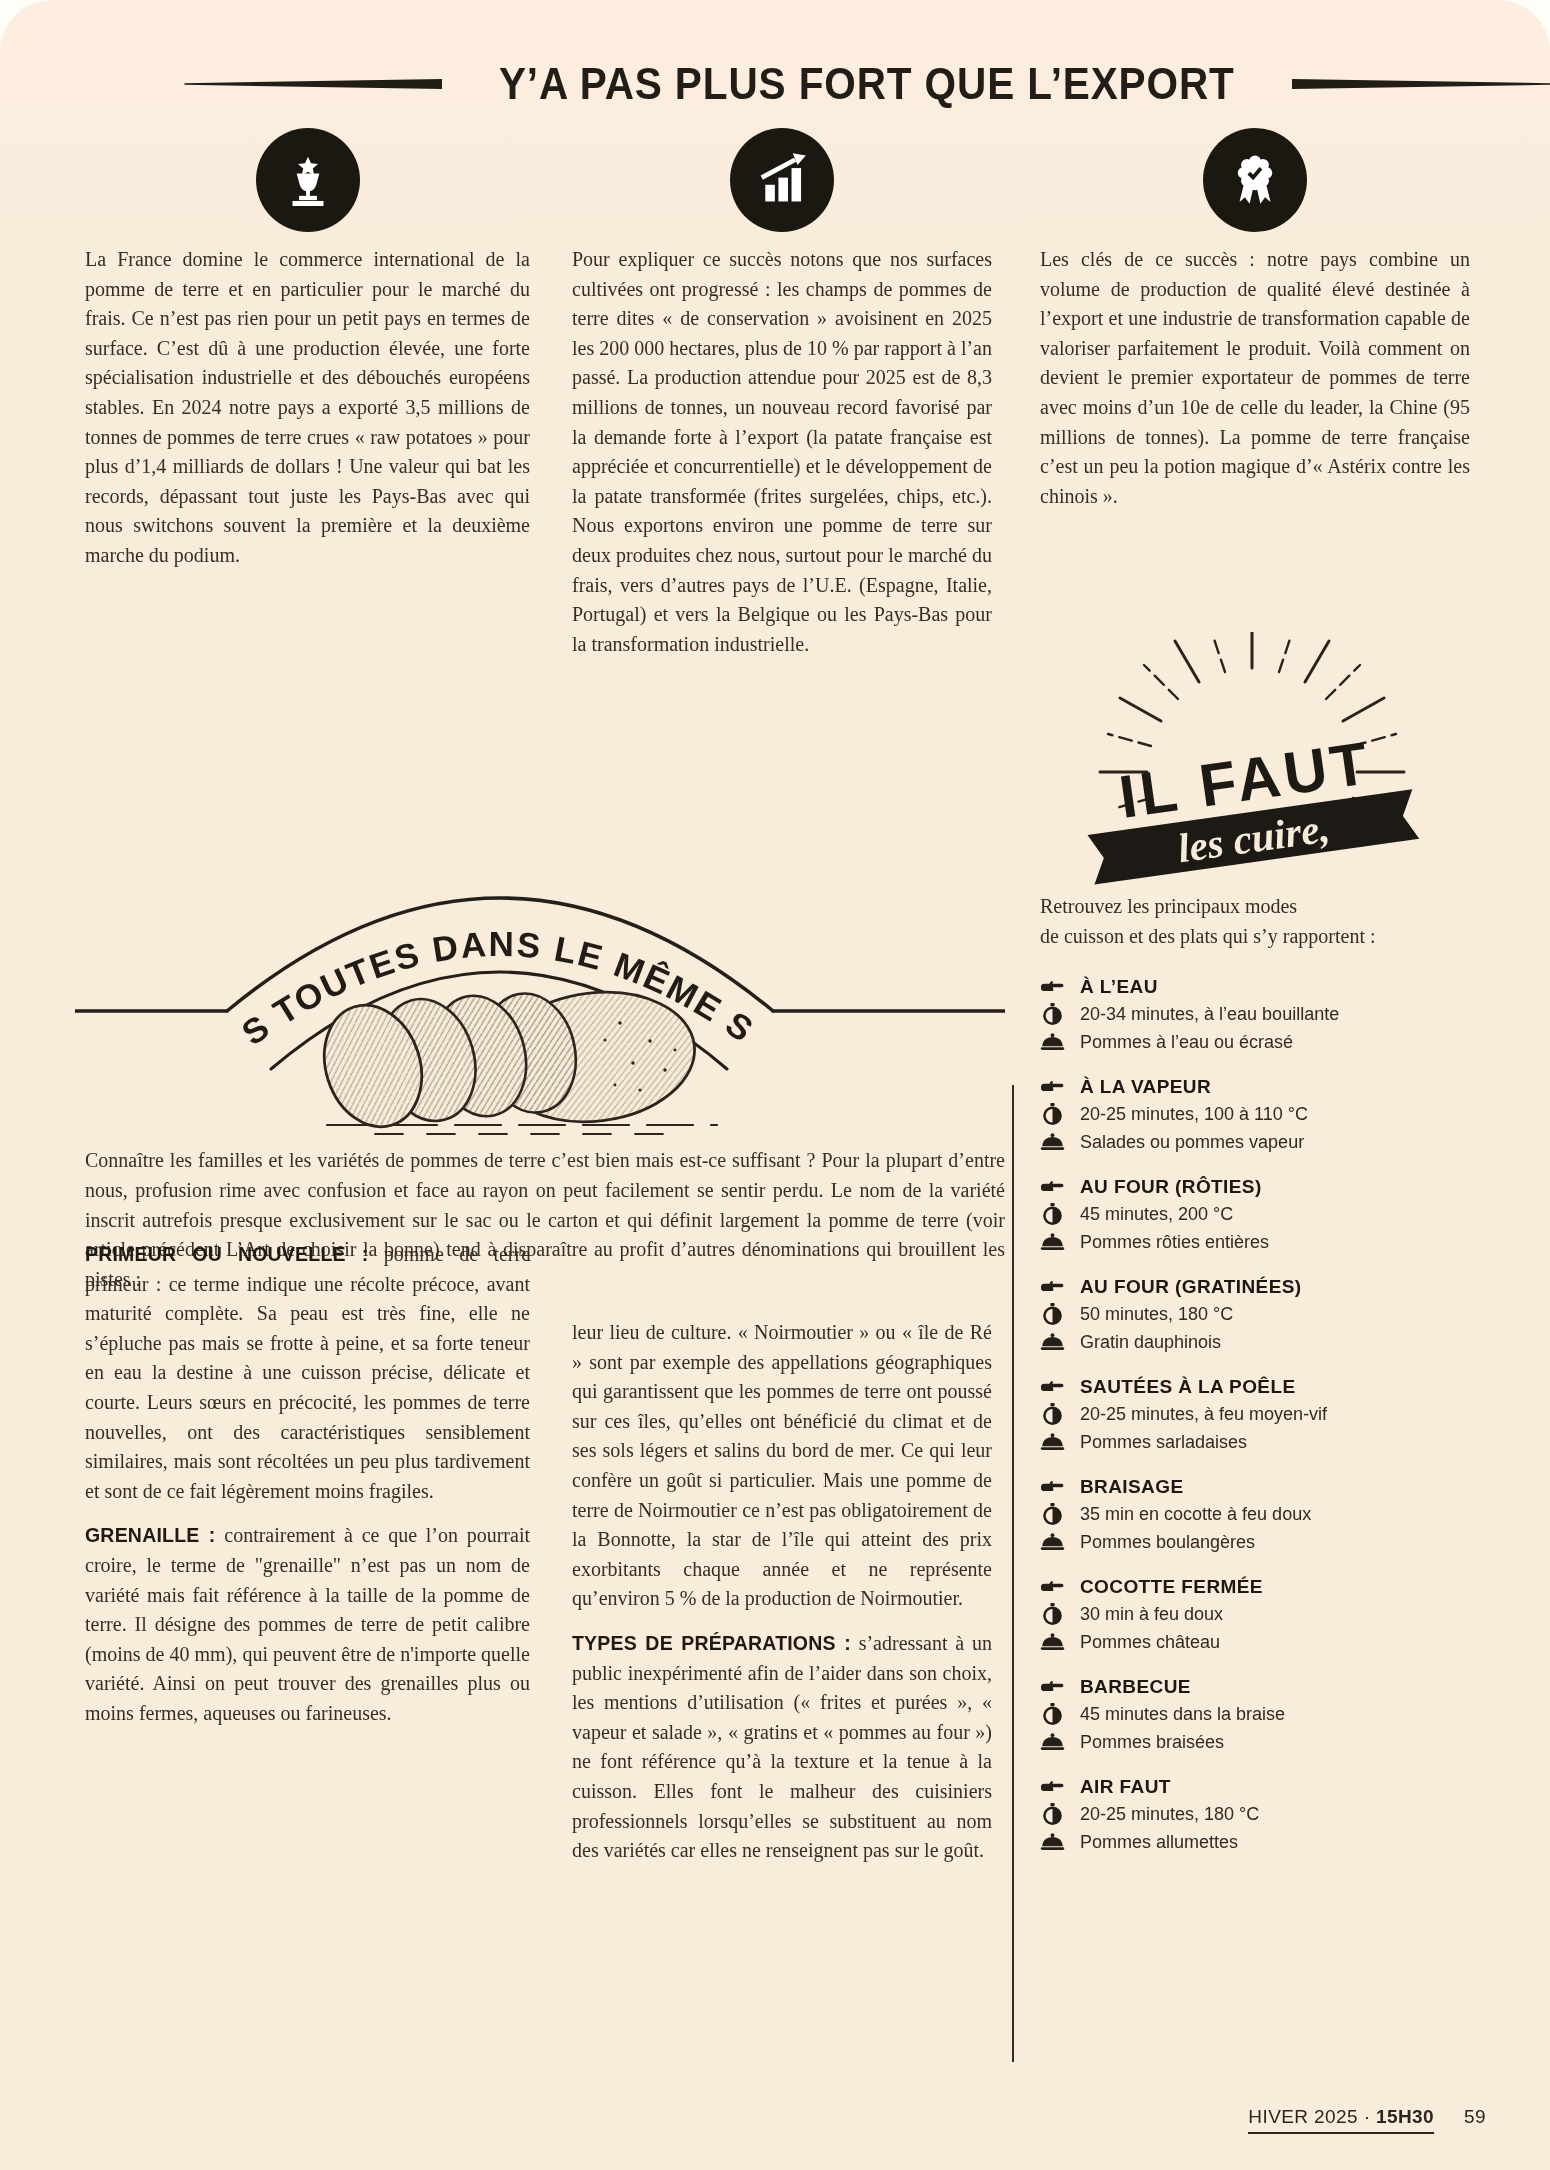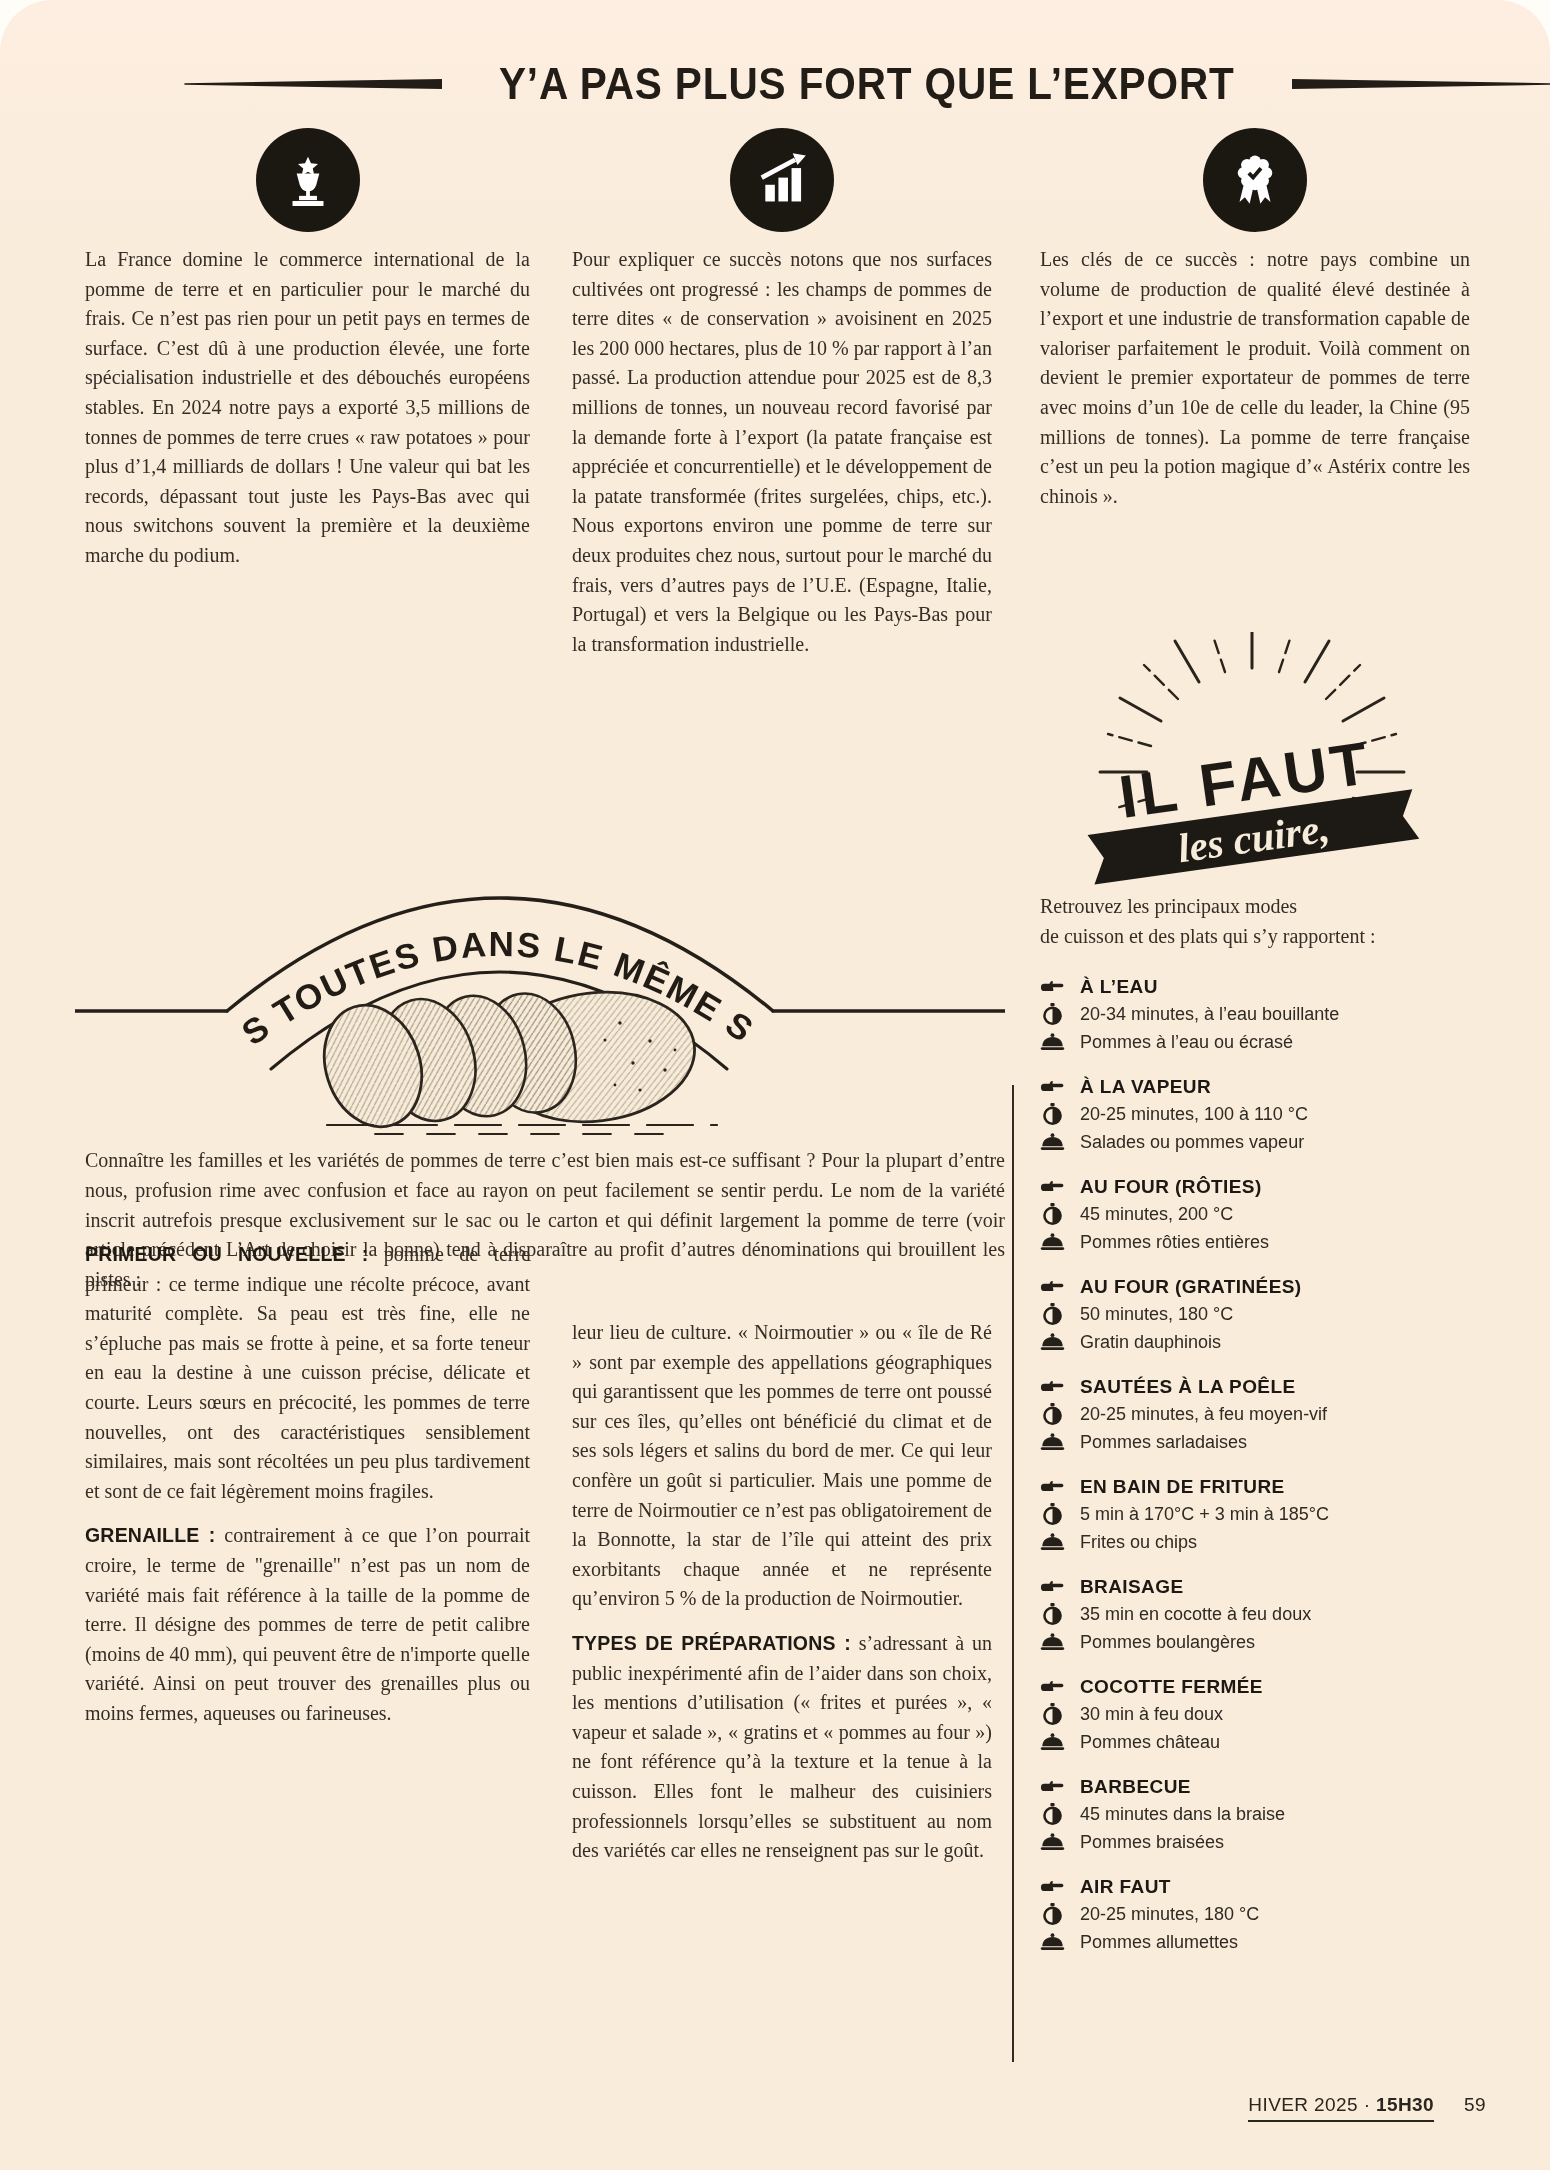--- a/index.html
+++ b/index.html
@@ -36,21 +36,21 @@
   .clist{position:absolute;left:1040px;top:973px;width:432px;font-family:"Liberation Sans",sans-serif;}
   .mode{margin-bottom:17px;}
   .mrow{display:flex;align-items:flex-start;gap:15px;}
   .mi{width:25px;height:25px;flex:0 0 auto;margin-top:2px;color:#241f19;}
   .mtitle{font-weight:700;font-size:19px;line-height:27px;letter-spacing:.4px;color:#1d1813;}
   .mtext{font-size:18px;line-height:28px;color:#2f2a23;}
   .divider{position:absolute;left:1012px;top:1085px;width:2px;height:977px;background:#332c24;}
   
   .footer{position:absolute;left:1040px;top:2094px;width:446px;display:flex;justify-content:flex-end;align-items:baseline;gap:30px;
           font-family:"Liberation Sans",sans-serif;font-size:19px;color:#2b2620;letter-spacing:.4px;}
-  .fphrase{border-bottom:2.5px solid #2b2620;padding-bottom:4px;}
+  .fphrase{border-bottom:2.5px solid #2b2620;padding-bottom:4px;margin-top:12px;}
   .fbrand{font-weight:700;}
   .rays line{stroke:#2a241d;stroke-width:3;stroke-linecap:round;}
   .rays line.dash{stroke-dasharray:13 7;stroke-width:2.4;}
   .hidden-defs{position:absolute;width:0;height:0;overflow:hidden;}
 </style>
 </head>
 <body>
 
 <div class="page">
 
@@ -325,40 +325,20 @@
           <span class="mtext">20-25 minutes, à feu moyen-vif</span>
         </div>
       <div class="mrow">
           <svg class="mi" viewBox="0 0 26 26">
             <use href="#i-cloche"></use>
           </svg>
           <span class="mtext">Pommes sarladaises</span>
         </div>
     </div>
 
-    <div class="mode">
-      <div class="mrow">
-          <svg class="mi" viewBox="0 0 26 26">
-            <use href="#i-hand"></use>
-          </svg>
-          <span class="mtitle">EN BAIN DE FRITURE</span>
-        </div>
-      <div class="mrow">
-          <svg class="mi" viewBox="0 0 26 26">
-            <use href="#i-timer"></use>
-          </svg>
-          <span class="mtext">5 min à 170°C + 3 min à 185°C</span>
-        </div>
-      <div class="mrow">
-          <svg class="mi" viewBox="0 0 26 26">
-            <use href="#i-cloche"></use>
-          </svg>
-          <span class="mtext">Frites ou chips</span>
-        </div>
-    </div>
 
     <div class="mode">
       <div class="mrow">
           <svg class="mi" viewBox="0 0 26 26">
             <use href="#i-hand"></use>
           </svg>
           <span class="mtitle">BRAISAGE</span>
         </div>
       <div class="mrow">
           <svg class="mi" viewBox="0 0 26 26">

